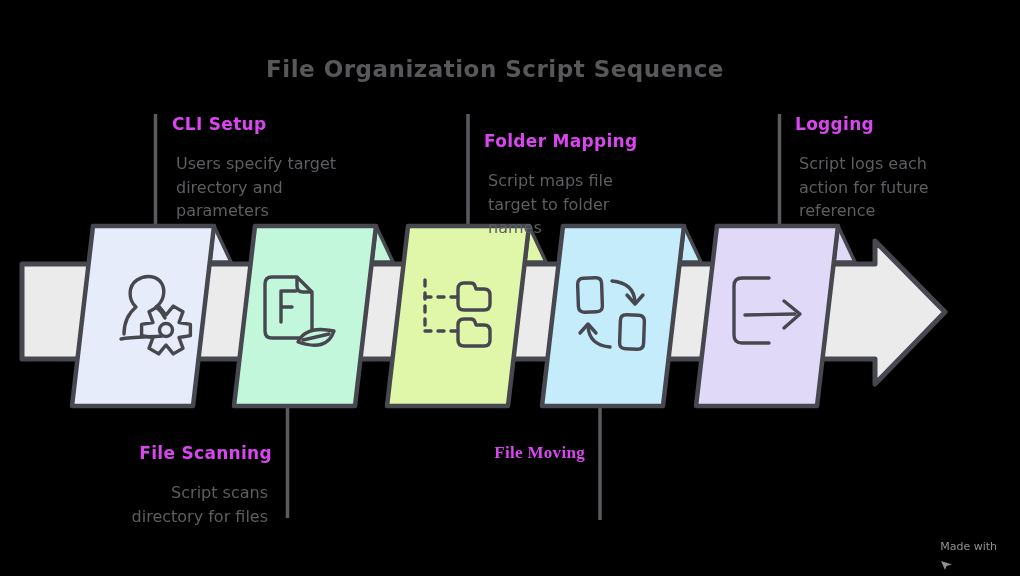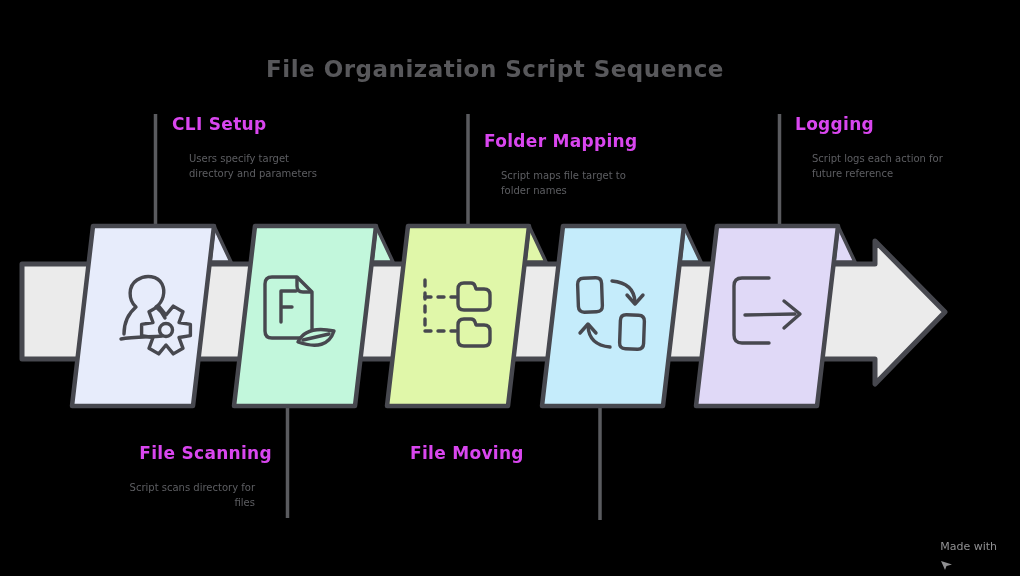--- a/index.html
+++ b/index.html
@@ -3,26 +3,26 @@
 <meta charset="utf-8">
 <style>
   html,body{margin:0;padding:0;background:#000;}
   .stage{position:relative;width:1020px;height:576px;background:#000;overflow:hidden;
          font-family:"DejaVu Sans","Liberation Sans",sans-serif;}
   .page-title{position:absolute;left:0;top:56px;width:940px;text-align:center;
               font-size:23px;font-weight:bold;letter-spacing:.5px;color:#58585b;padding-left:25px;}
   .canvas{position:absolute;left:0;top:0;}
   .step-label{position:absolute;}
   .step-label h3{margin:0 0 18px 0;font-size:17px;font-weight:bold;color:#d946ef;letter-spacing:.3px;}
-  .step-label p{margin:17px;font-size:10px;line-height:1.48;color:#5d5e62;}
+  .step-label p{margin:4px;font-size:16px;line-height:1.48;color:#5d5e62;}
   .pos-cli{left:172px;top:114px;width:170px;}
   .pos-mapping{left:484px;top:131px;width:172px;}
   .pos-logging{left:795px;top:114px;width:172px;}
   .pos-scanning{left:97px;top:443px;width:175px;text-align:right;}
-  .pos-moving{left:410px;top:443px;width:150px;text-align:left;}
+  .pos-moving{left:435px;top:443px;width:150px;text-align:right;font-family:Liberation Serif, serif;}
   .credit{position:absolute;right:23px;top:540px;display:flex;align-items:flex-start;gap:5px;
           font-size:11px;color:#909092;flex-direction:column;}
   .panel{stroke:#47484f;stroke-width:4.5;stroke-linejoin:round;}
   .fold{stroke:#47484f;stroke-width:3.5;stroke-linejoin:round;}
   .icon{fill:none;stroke:#47484f;stroke-width:3.4;stroke-linecap:round;stroke-linejoin:round;}
   .connector{stroke:#5a5b5f;stroke-width:3.5;}
 </style>
 </head>
 <body>
 

